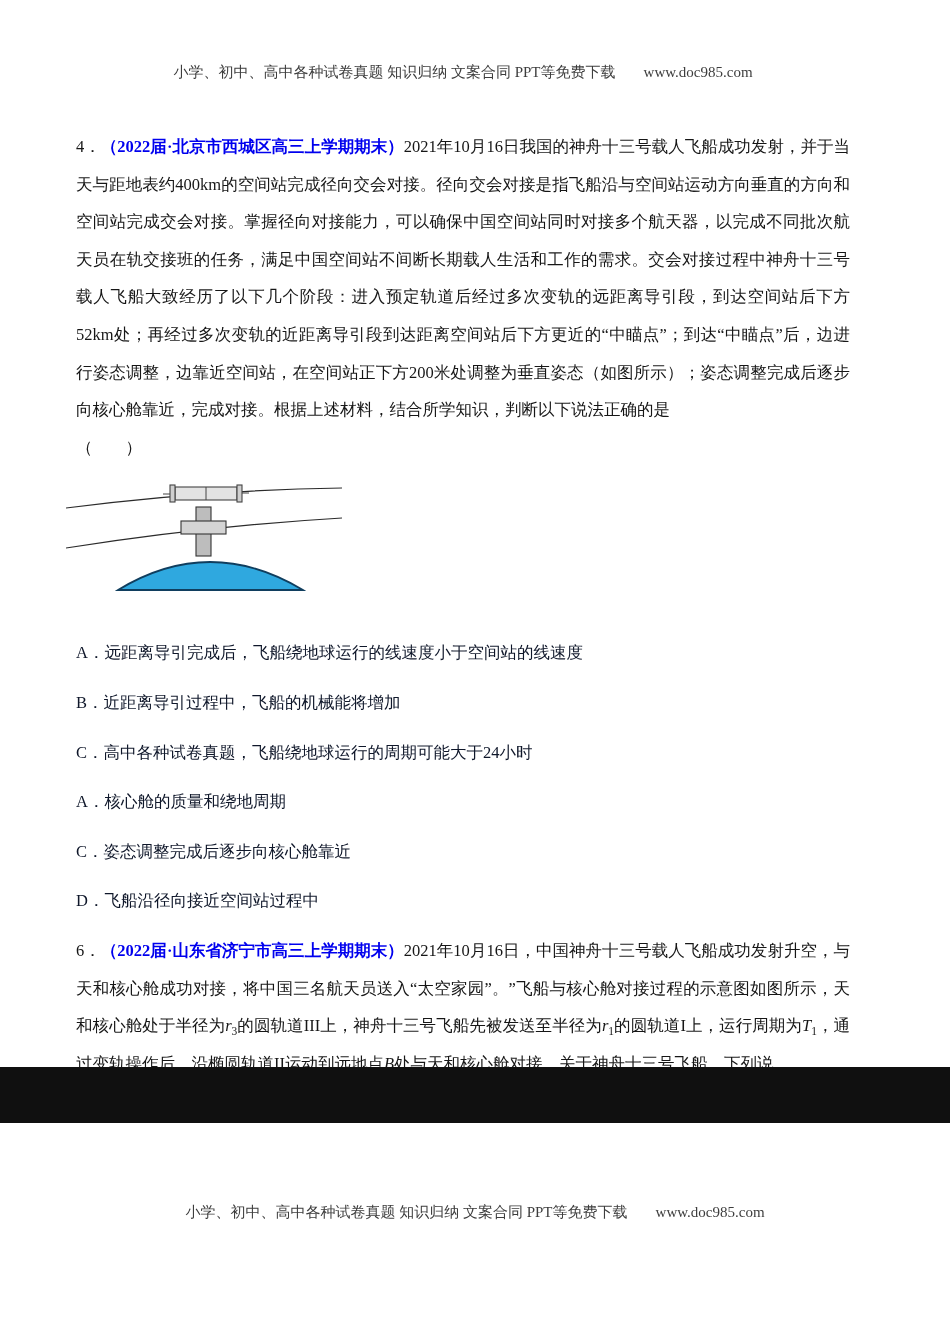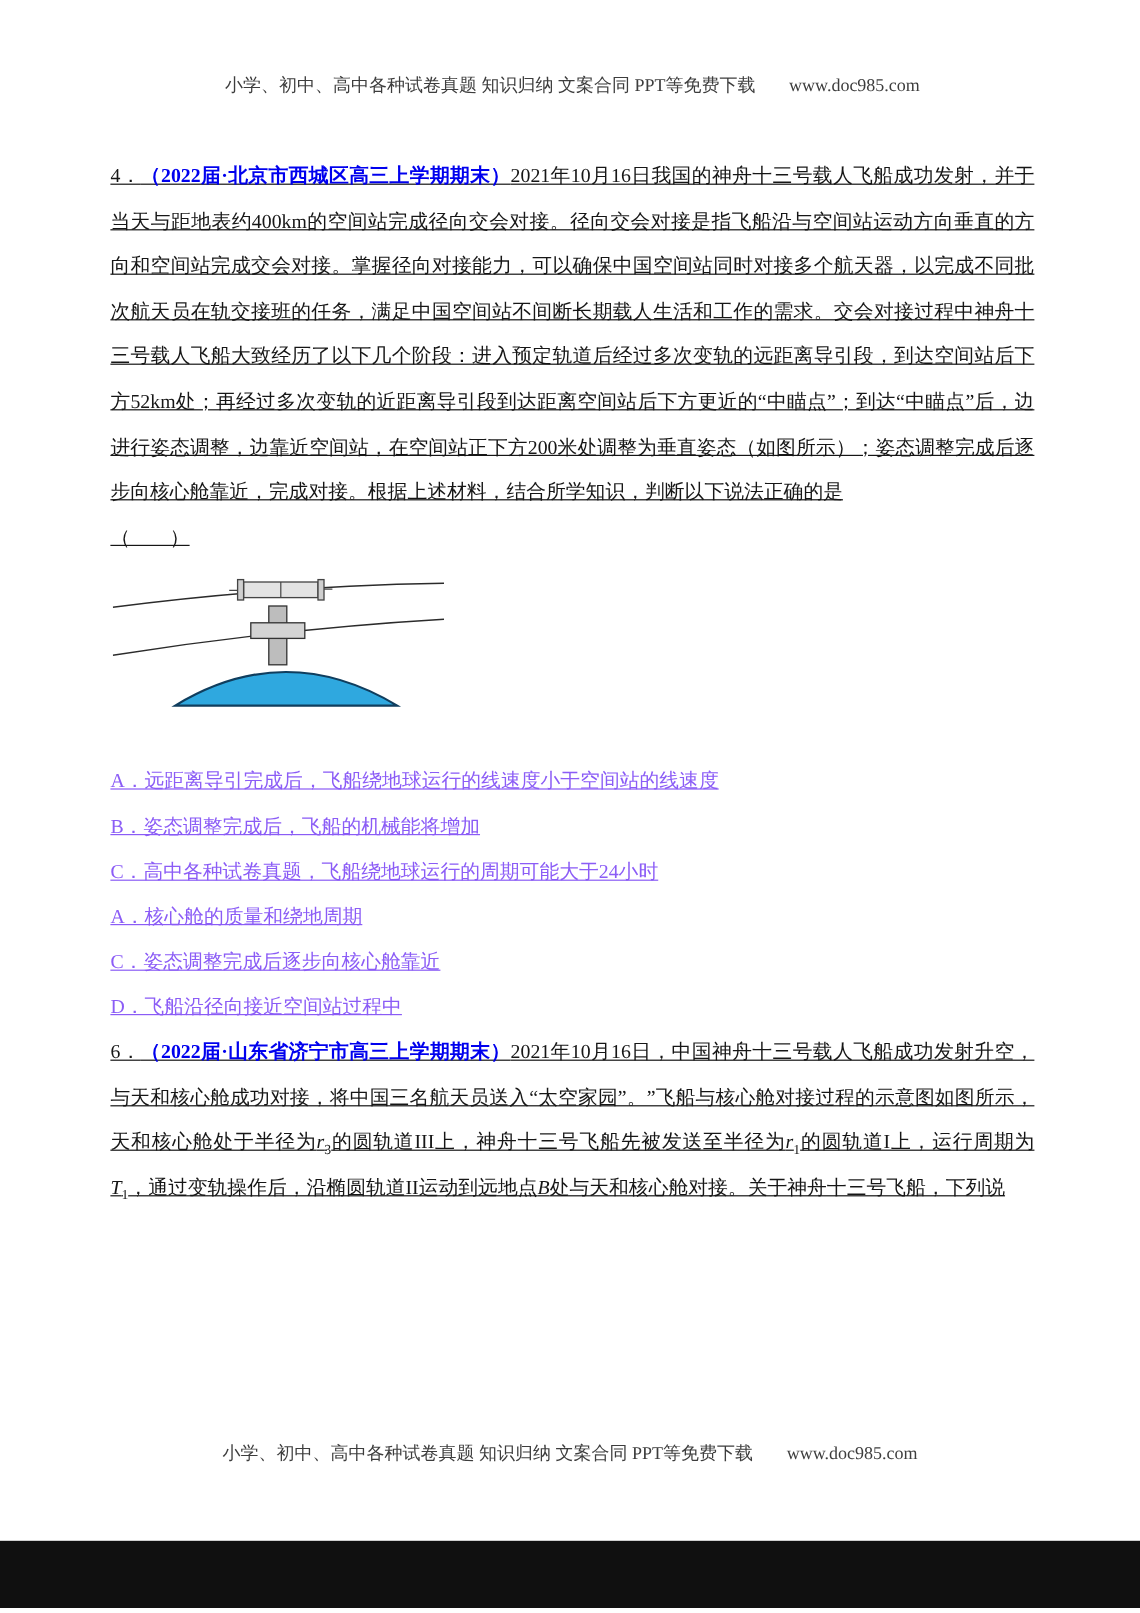--- a/index.html
+++ b/index.html
@@ -5,50 +5,50 @@
   html, body { margin: 0; padding: 0; }
   body {
     width: 950px; height: 1344px;
     background: #ffffff;
     font-family: "Liberation Serif", "DejaVu Serif", serif;
     color: #161616;
     overflow: hidden;
   }
   .page {
     position: relative;
-    width: 950px; height: 1340px;
-    padding: 62px 88px 0 92px;
+    width: 950px; height: 1123px;
+    padding: 62px 88px 0 64px;
     box-sizing: border-box;
   }
   .hdr {
     display: flex; justify-content: center; align-items: baseline;
     gap: 28px;
     font-size: 15px; line-height: 20px;
     color: #3d3d3d;
     margin-bottom: 46px;
     white-space: nowrap;
   }
-  p { margin: 0; text-decoration: underline; }
+  p { margin: 12px; }
   .para {
     font-size: 16.5px;
     line-height: 37.6px;
     text-align: justify;
     color: #161616;
   }
   .seg-blue { color: #0000ee; font-weight: bold; }
   .seg-var  { font-style: italic; font-family: "Liberation Serif", serif; }
   sub.seg-sub { font-size: 11.5px; font-style: normal; line-height: 0; }
   .figure { display: block; margin: 10px 0 0 2px; }
   .opts { margin: 0; }
   .q4opts { margin-top: 40px; }
   .opt {
     font-size: 16.5px;
     line-height: 37.6px;
     text-align: justify;
-    color: #8b5cf6;
+    color: #0f172a;
   }
   .ftr {
     position: absolute; top: 1202px; left: 0;
     width: 100%;
     display: flex; justify-content: center; align-items: baseline;
     gap: 28px;
     font-size: 15px; line-height: 20px;
     color: #3d3d3d;
     white-space: nowrap;
   }
@@ -85,21 +85,21 @@
       <g>
         <rect x="130" y="29" width="15" height="49" fill="#bdbdbd" stroke="#333" stroke-width="1.1"></rect>
         <rect x="115" y="43" width="45" height="13" fill="#d4d4d4" stroke="#333" stroke-width="1.1"></rect>
       </g>
       <path d="M52,112 Q144,56 237,112 Z" stroke-width="2" fill="#2fa8df"></path>
       <path d="M52,112 Q144,56 237,112 Z" fill="none" stroke-width="1.8" stroke="#103e5e"></path>
     </svg>
 
     <div class="opts q4opts">
       <p class="opt">A．远距离导引完成后，飞船绕地球运行的线速度小于空间站的线速度</p>
-      <p class="opt">B．姿态调整完成后，飞船的机械能将增加</p>
+      <p class="opt">B．近距离导引过程中，飞船的机械能将增加</p>
       <p class="opt">C．高中各种试卷真题，飞船绕地球运行的周期可能大于24小时</p>
     </div>
   </section>
 
   <section>
     <div class="opts">
       <p class="opt">A．核心舱的质量和绕地周期</p>
       <p class="opt">C．姿态调整完成后逐步向核心舱靠近</p>
       <p class="opt">D．飞船沿径向接近空间站过程中</p>
     </div>

